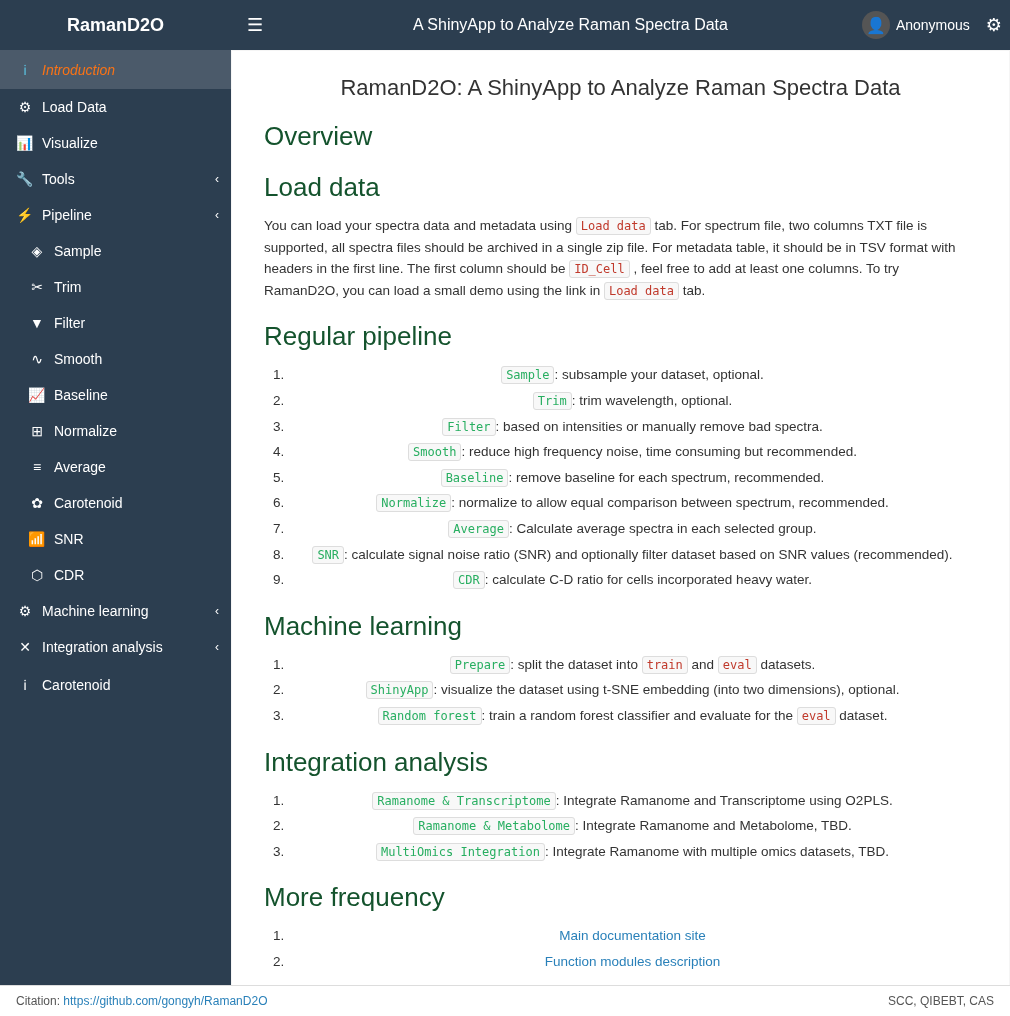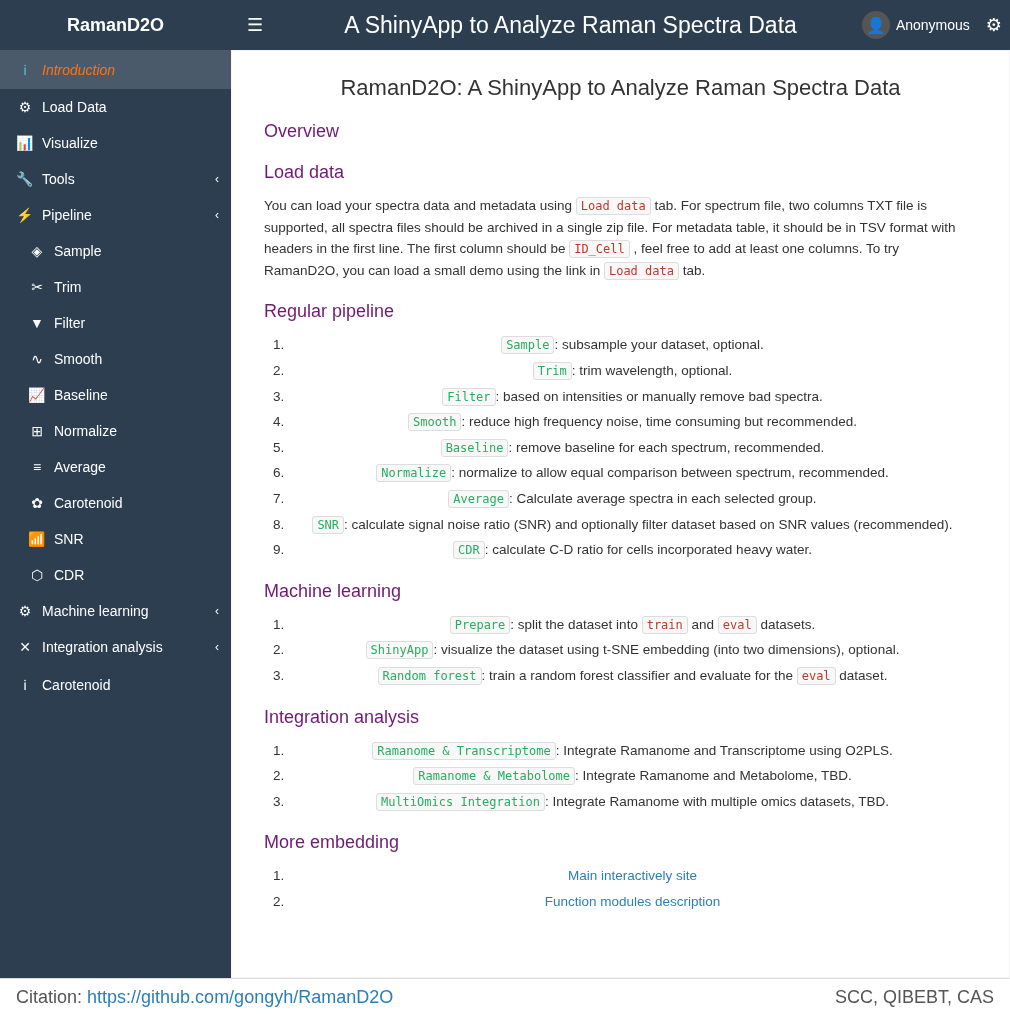--- a/index.html
+++ b/index.html
@@ -24,21 +24,21 @@
     }
     .topbar-menu-icon {
       color: white;
       font-size: 18px;
       padding: 0 16px;
       cursor: pointer;
     }
     .topbar-title {
       flex: 1;
       text-align: center;
-      font-size: 23px;
+      font-size: 16px;
       color: white;
     }
     .topbar-user {
       display: flex;
       align-items: center;
       gap: 6px;
       padding-right: 8px;
       color: white;
     }
     .topbar-gear {
@@ -105,44 +105,44 @@
       padding: 24px 32px 24px 32px;
     }
     .page-title {
       text-align: center;
       font-size: 22px;
       font-weight: normal;
       margin-bottom: 20px;
       color: #333;
     }
     h2 {
-      font-size: 18px;
+      font-size: 26px;
       font-weight: normal;
-      color: #701a75;
+      color: #14532d;
       margin: 20px 0 12px 0;
       border-bottom: none;
     }
     p { color: #333; line-height: 1.6; margin-bottom: 10px; font-size: 13.5px; }
     .code-inline {
       font-family: monospace;
       font-size: 12px;
       background: #f8f8f8;
       border: 1px solid #ddd;
       border-radius: 3px;
       padding: 1px 4px;
     }
     .code-red { color: #c0392b; }
     .code-green { color: #27ae60; }
     ol { margin-left: 24px; }
     ol li { margin-bottom: 4px; color: #333; font-size: 13.5px; line-height: 1.6; text-align: center; }
     .footer-bar {
       background: white;
       border-top: 1px solid #ddd;
       padding: 8px 16px;
-      font-size: 18px;
+      font-size: 12px;
       color: #555;
       display: flex;
       justify-content: space-between;
       flex-shrink: 0;
     }
     .footer-link { color: #2980b9; text-decoration: none; }
     .more-docs-list { margin-left: 24px; }
     .more-docs-list li { margin-bottom: 4px; }
     .more-docs-list a { color: #2980b9; text-decoration: none; font-size: 13.5px; }
     .avatar-circle {
@@ -299,23 +299,23 @@
         <li><span class="code-inline code-green">Random forest</span>: train a random forest classifier and evaluate for the <span class="code-inline code-red">eval</span> dataset.</li>
       </ol>
 
       <h2>Integration analysis</h2>
       <ol>
         <li><span class="code-inline code-green">Ramanome &amp; Transcriptome</span>: Integrate Ramanome and Transcriptome using O2PLS.</li>
         <li><span class="code-inline code-green">Ramanome &amp; Metabolome</span>: Integrate Ramanome and Metabolome, TBD.</li>
         <li><span class="code-inline code-green">MultiOmics Integration</span>: Integrate Ramanome with multiple omics datasets, TBD.</li>
       </ol>
 
-      <h2>More embedding</h2>
+      <h2>More frequency</h2>
       <ol class="more-docs-list">
-        <li><a href="#" class="footer-link">Main interactively site</a></li>
+        <li><a href="#" class="footer-link">Main documentation site</a></li>
         <li><a href="#" class="footer-link">Function modules description</a></li>
 
       </ol>
 
     </div>
   </div>
 </div>
 
 <div class="footer-bar">
   <span>

